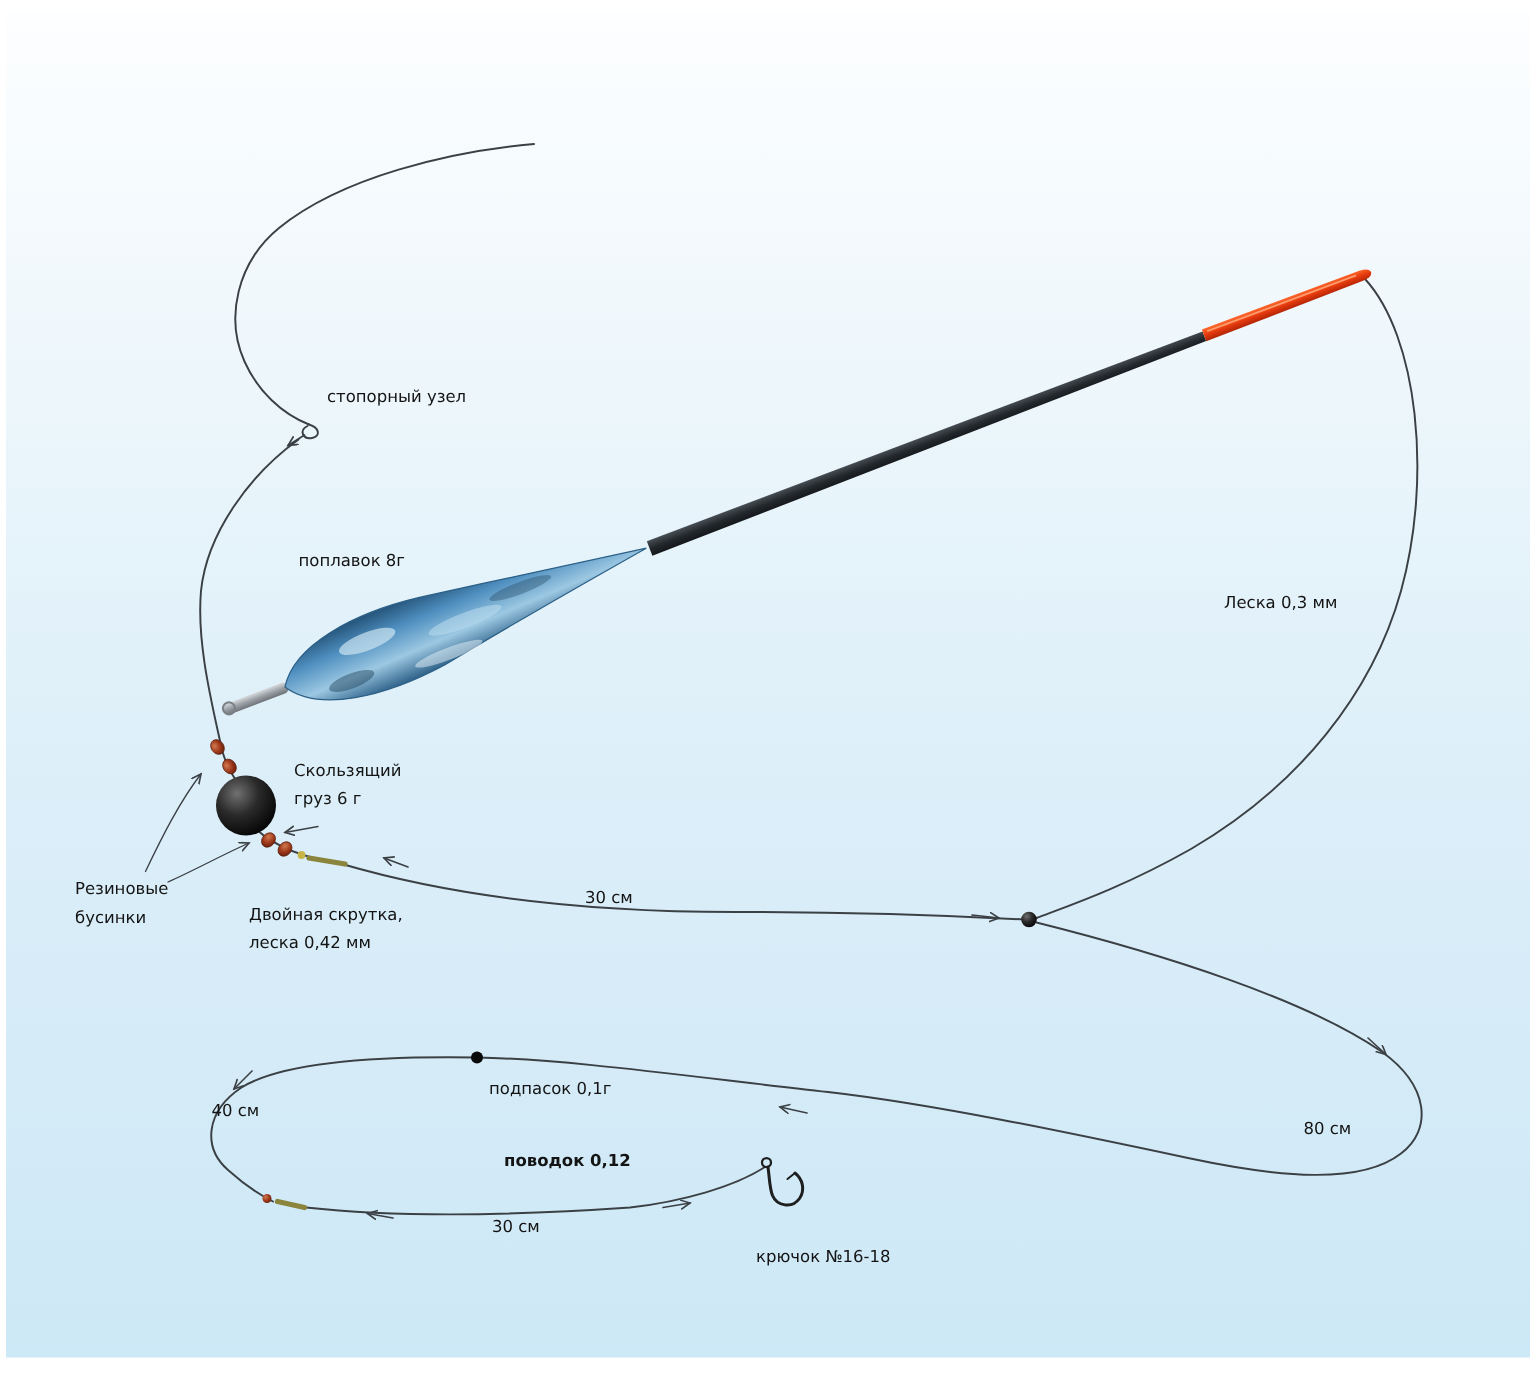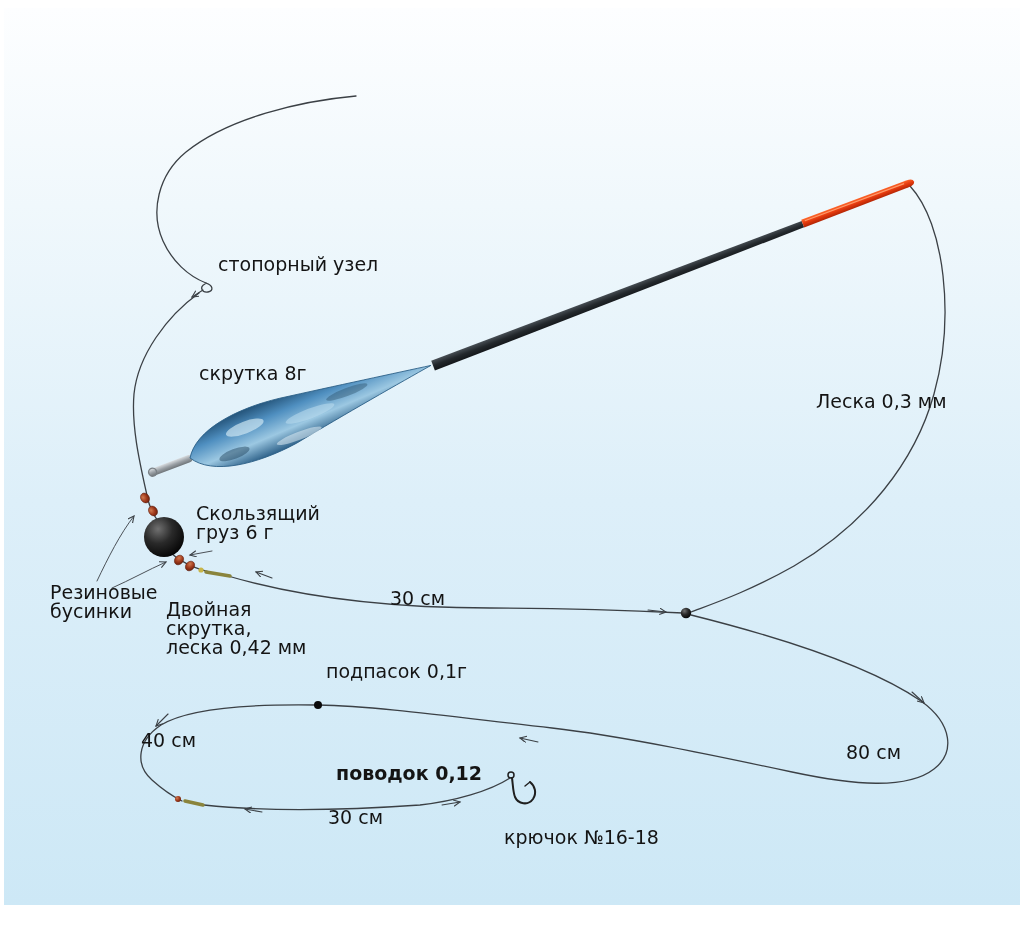--- a/index.html
+++ b/index.html
@@ -9,21 +9,21 @@
     font-family:"DejaVu Sans","Liberation Sans",sans-serif;
   }
   .sky{
     position:absolute;left:4px;right:4px;top:8px;bottom:26px;
     background:linear-gradient(180deg,#fdfeff 0%,#f0f8fc 22%,#ddeff9 55%,#cde8f6 100%);
   }
   svg.diagram{position:absolute;left:0;top:0;}
   .label{
     position:absolute;
     color:var(--text,#141414);
-    font-size:19px;line-height:19px;
+    font-size:11px;line-height:19px;
     white-space:pre-line;
   }
   .center{text-align:left;}
   .fline{fill:none;stroke:var(--line,#3b4045);stroke-width:1.3;stroke-linecap:round;}
   .pline{fill:none;stroke:var(--line,#3b4045);stroke-width:0.9;stroke-linecap:round;}
   .tick{fill:none;stroke:var(--line,#3b4045);stroke-width:1.1;stroke-linecap:round;}
 </style>
 </head>
 <body>
 
@@ -120,27 +120,27 @@
   <circle cx="178" cy="799" r="3" fill="url(#beadGrad)"></circle>
 
   <g stroke="#1f1f1f" stroke-width="2" fill="none" stroke-linecap="round">
     <circle cx="511" cy="775" r="3" stroke-width="1.5"></circle>
     <path d="M 512 778 C 513 785, 513 792, 515 797 C 518 804, 528 806, 533 799 C 537 793, 535 786, 530 782"></path>
     <path d="M 530 782 L 525 786" stroke-width="1.4"></path>
   </g>
 </svg>
 
 <div class="label" style="left:218px;top:255px;">стопорный узел</div>
-<div class="label" style="left:199px;top:364px;">скрутка 8г</div>
+<div class="label" style="left:199px;top:364px;">поплавок 8г</div>
 <div class="label" style="left:816px;top:392px;">Леска 0,3 мм</div>
 <div class="label" style="left:196px;top:504px;">Скользящий
 груз 6 г</div>
 <div class="label center" style="left:50px;top:583px;width:92px;">Резиновые
 бусинки</div>
 <div class="label center" style="left:166px;top:600px;width:162px;">Двойная скрутка,
 леска 0,42 мм</div>
 <div class="label" style="left:390px;top:589px;">30 см</div>
-<div class="label" style="left:326px;top:662px;">подпасок 0,1г</div>
+<div class="label" style="left:326px;top:716px;">подпасок 0,1г</div>
 <div class="label" style="left:141px;top:731px;">40 см</div>
-<div class="label" style="left:846px;top:743px;text-align:center;">80 см</div>
+<div class="label" style="left:869px;top:743px;text-align:center;">80 см</div>
 <div class="label" style="left:336px;top:764px;font-weight:bold;">поводок 0,12</div>
 <div class="label" style="left:328px;top:808px;">30 см</div>
 <div class="label" style="left:504px;top:828px;">крючок №16-18</div>
 
 </body></html>

